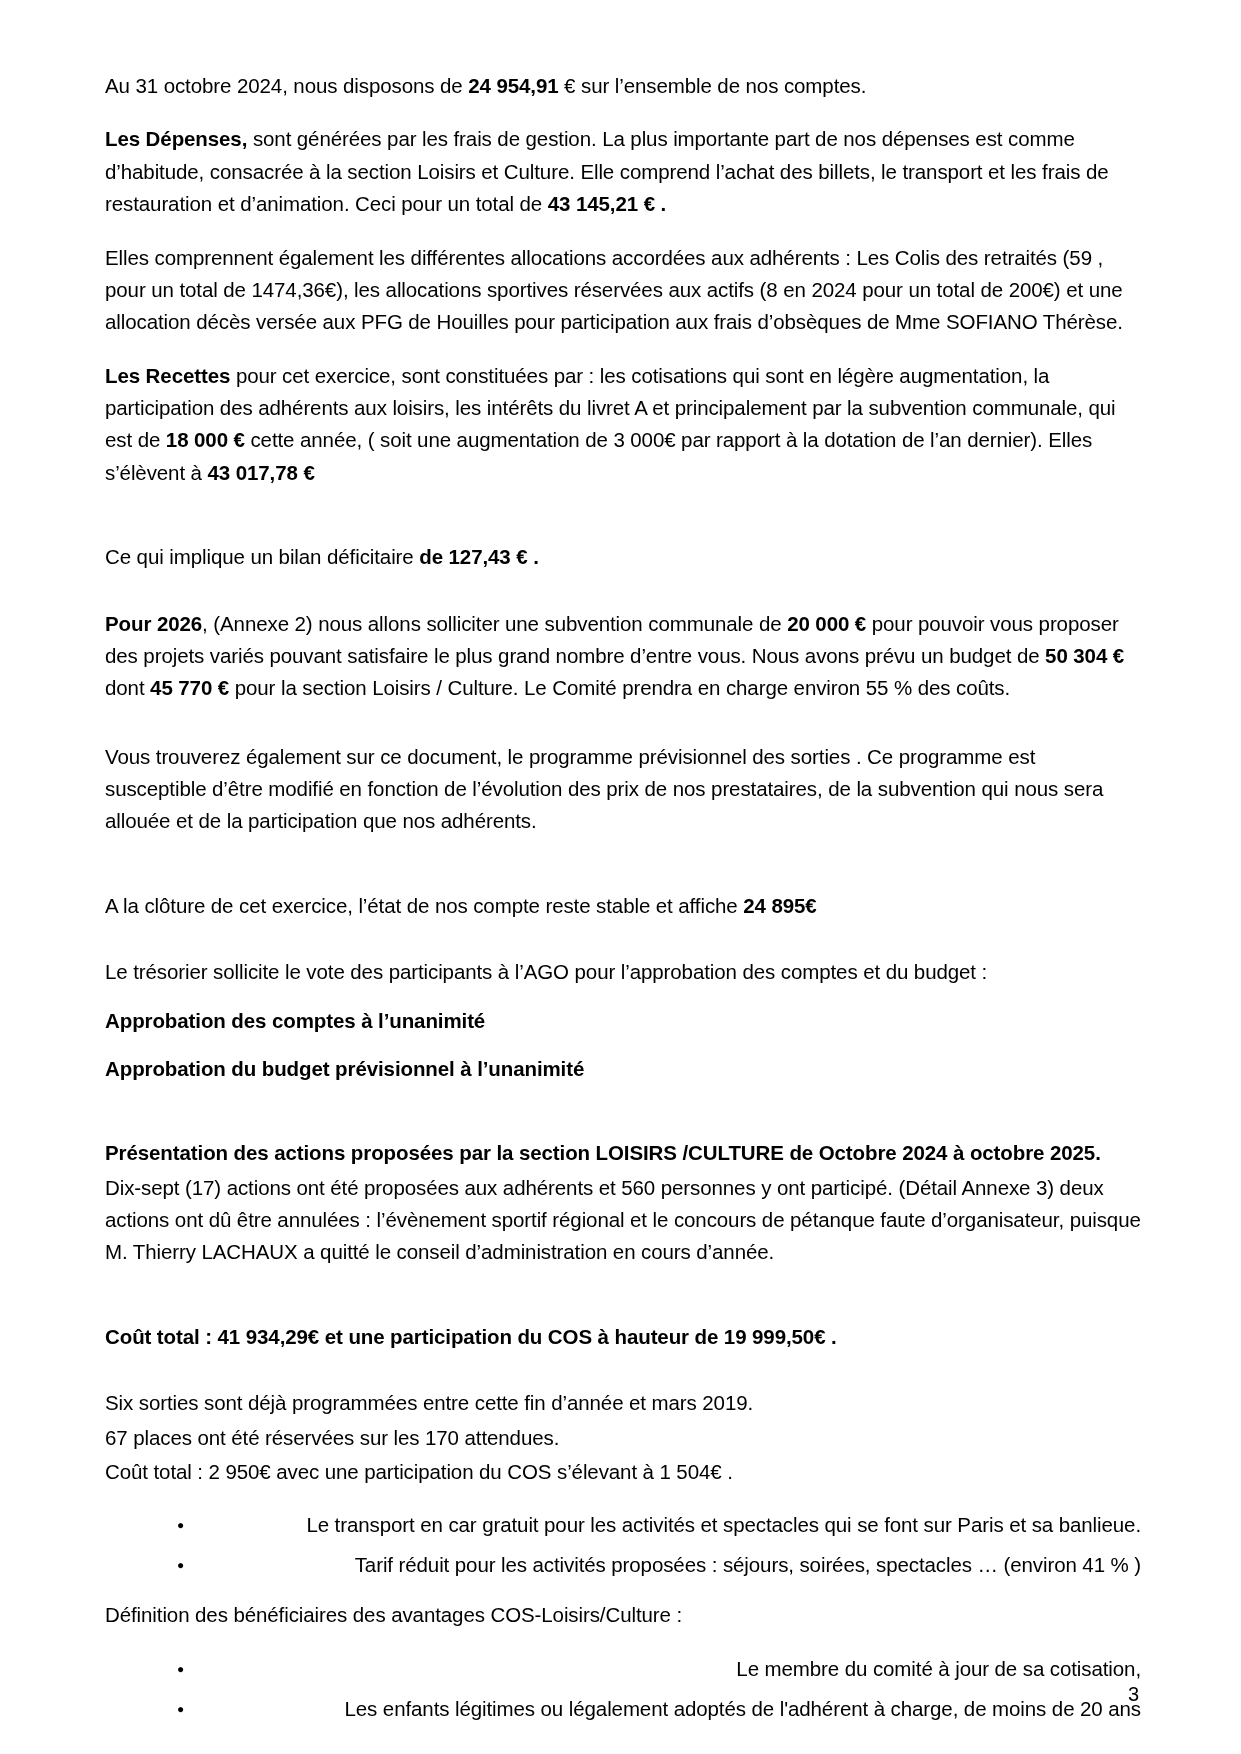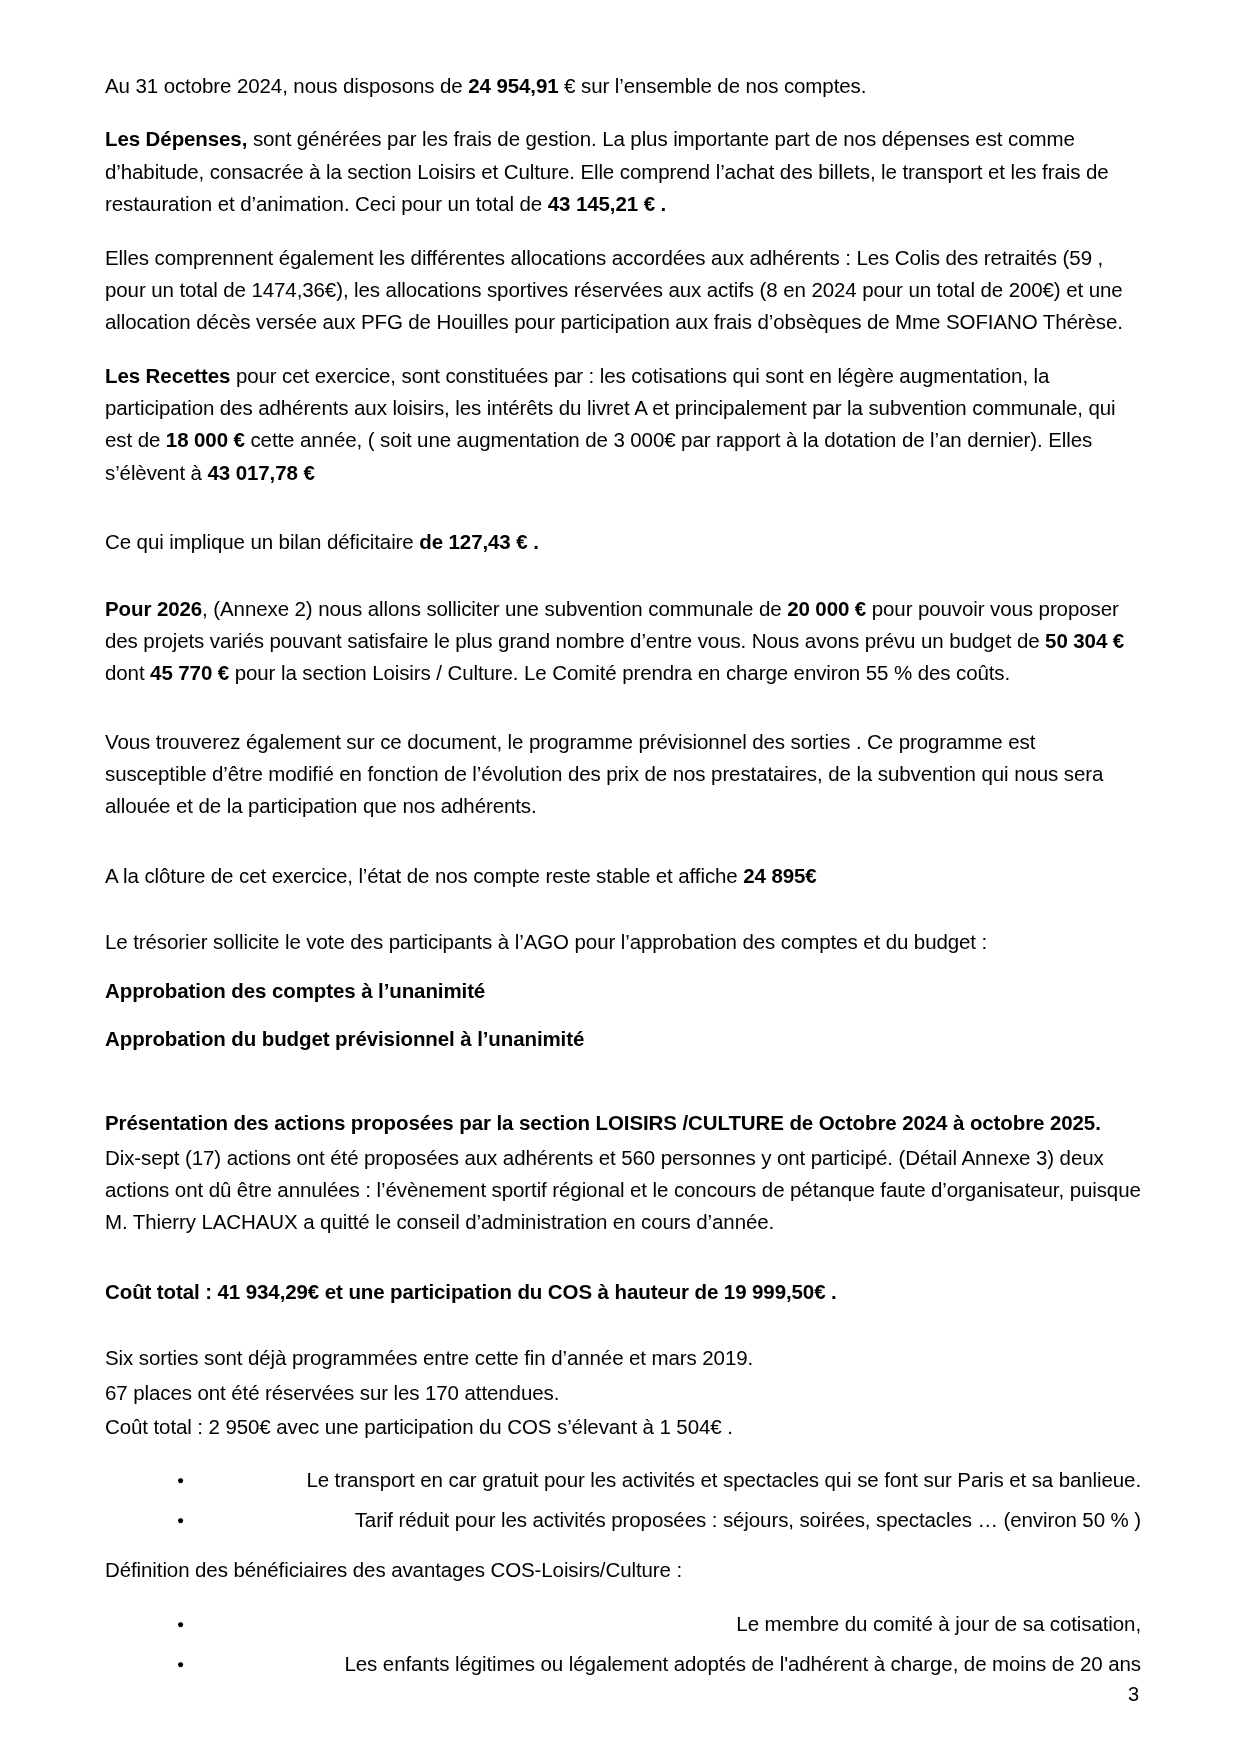--- a/index.html
+++ b/index.html
@@ -32,21 +32,21 @@
   p {
     margin: 0 0 21px 0;
   }
   p.tight {
     margin: 0 0 2px 0;
   }
   p.gap-small {
     margin: 0 0 16px 0;
   }
   p.gap-large {
-    margin: 1px 0 34px 0;
+    margin: 16px 0 34px 0;
   }
   .spacer-line {
     height: 31px;
   }
   .spacer-half {
     height: 15px;
   }
   b, strong {
     font-weight: bold;
   }
@@ -144,21 +144,21 @@
       <b>Coût total : 41 934,29€ et une participation du COS  à hauteur de 19 999,50€ .</b>
     </p>
 
     <p class="tight">Six sorties sont déjà programmées entre cette fin d’année et mars 2019.</p>
     <p class="tight">67 places ont été réservées sur les 170  attendues.</p>
     <p>Coût total : 2 950€ avec une participation du COS s’élevant à 1 504€ .</p>
 
 
     <ul class="bullets">
       <li>Le transport en car gratuit pour les activités et spectacles qui se font sur Paris et sa banlieue.</li>
-      <li>Tarif réduit pour les activités proposées : séjours, soirées, spectacles … (environ 50 % )</li>
+      <li>Tarif réduit pour les activités proposées : séjours, soirées, spectacles … (environ 41 % )</li>
     </ul>
 
     <p class="gap-small">Définition des bénéficiaires des avantages COS-Loisirs/Culture :</p>
 
     <ul class="bullets second-list">
       <li>Le membre du comité à jour de sa cotisation,</li>
       <li>Les enfants légitimes ou légalement adoptés de l'adhérent à charge, de moins de 20 ans</li>
 
     </ul>
 

